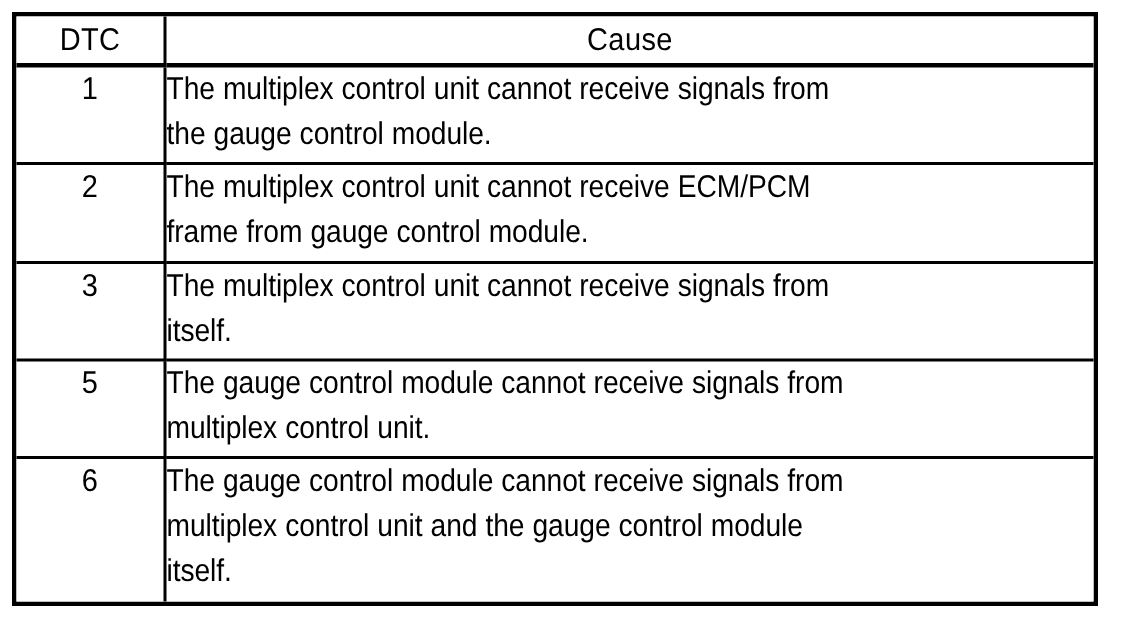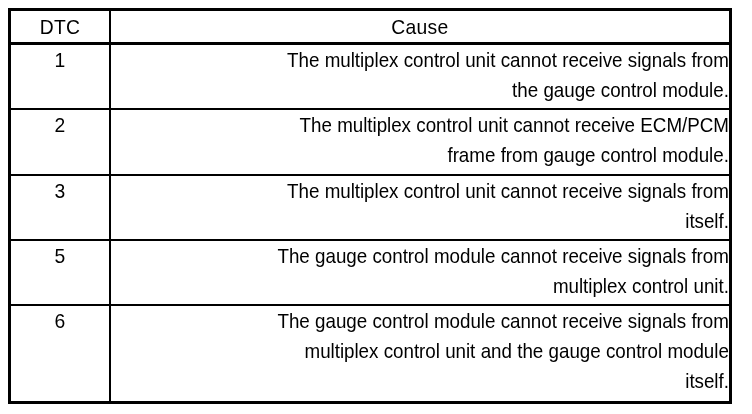--- a/index.html
+++ b/index.html
@@ -85,21 +85,21 @@
     border-right: 2px solid #000000;
     padding-top: 4px;
   }
   td.cell-dtc .dtc-value {
     display: inline-block;
     transform: scaleX(0.92);
     transform-origin: center top;
   }
 
   td.cell-cause {
-    text-align: right;
+    text-align: left;
     padding: 4px 4px 4px 5px;
   }
   td.cell-cause .cause-text {
     display: block;
     transform: scaleX(0.895);
     transform-origin: left top;
     width: 111.7%;
     letter-spacing: -0.05px;
     word-spacing: 0.2px;
   }

